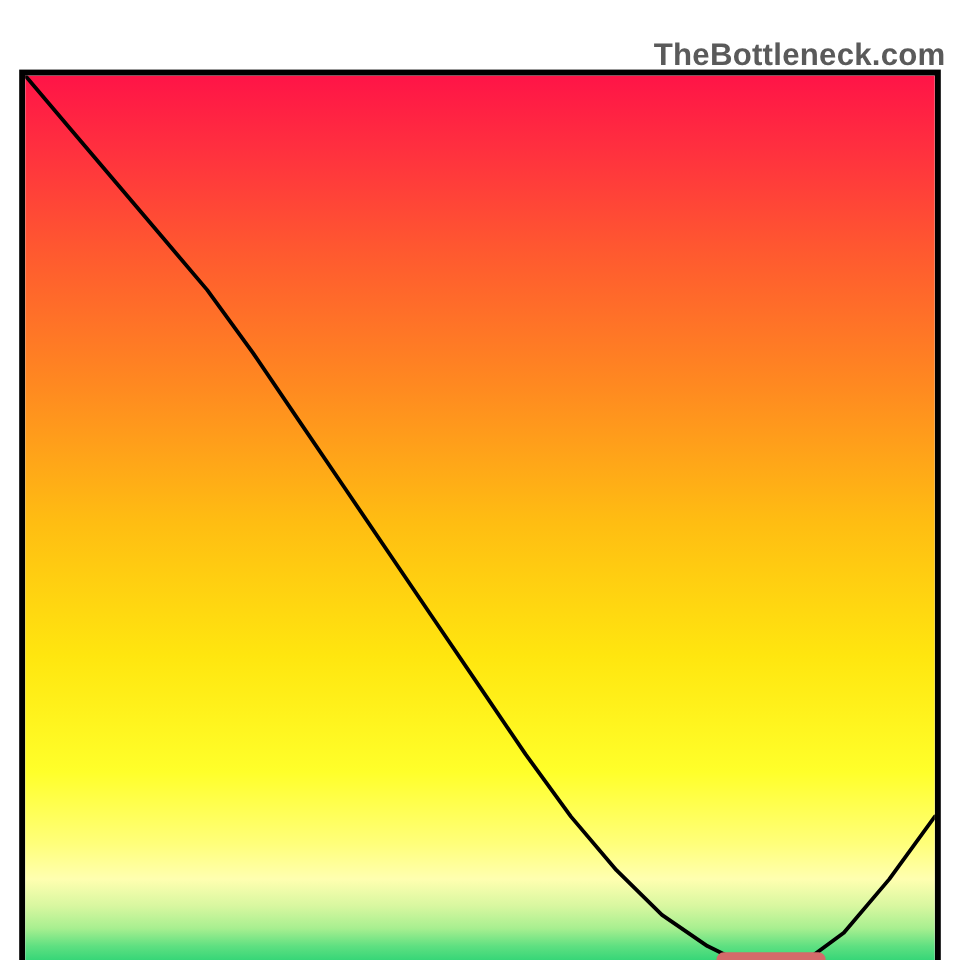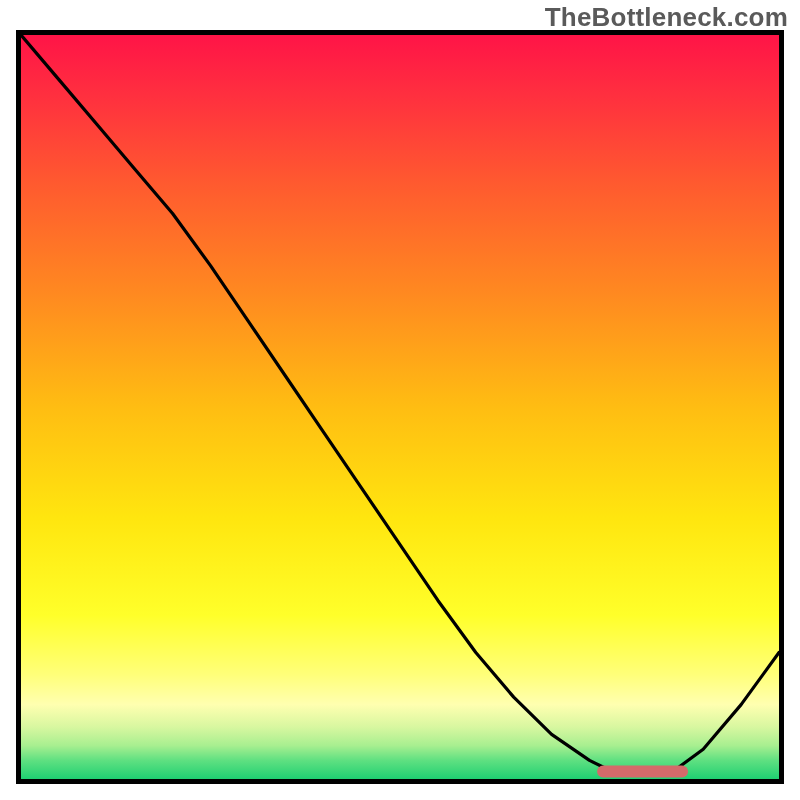--- a/index.html
+++ b/index.html
@@ -8,20 +8,21 @@
     width: 800px;
     height: 800px;
     background: #ffffff;
     font-family: Arial, Helvetica, sans-serif;
     overflow: hidden;
   }
   .frame {
     position: relative;
     width: 800px;
     height: 708px;
+    margin-top: 28px;
   }
   .watermark {
     position: absolute;
     top: 2px;
     right: 12px;
     font-size: 26px;
     font-weight: 600;
     color: #5a5a5a;
     letter-spacing: 0.2px;
   }

